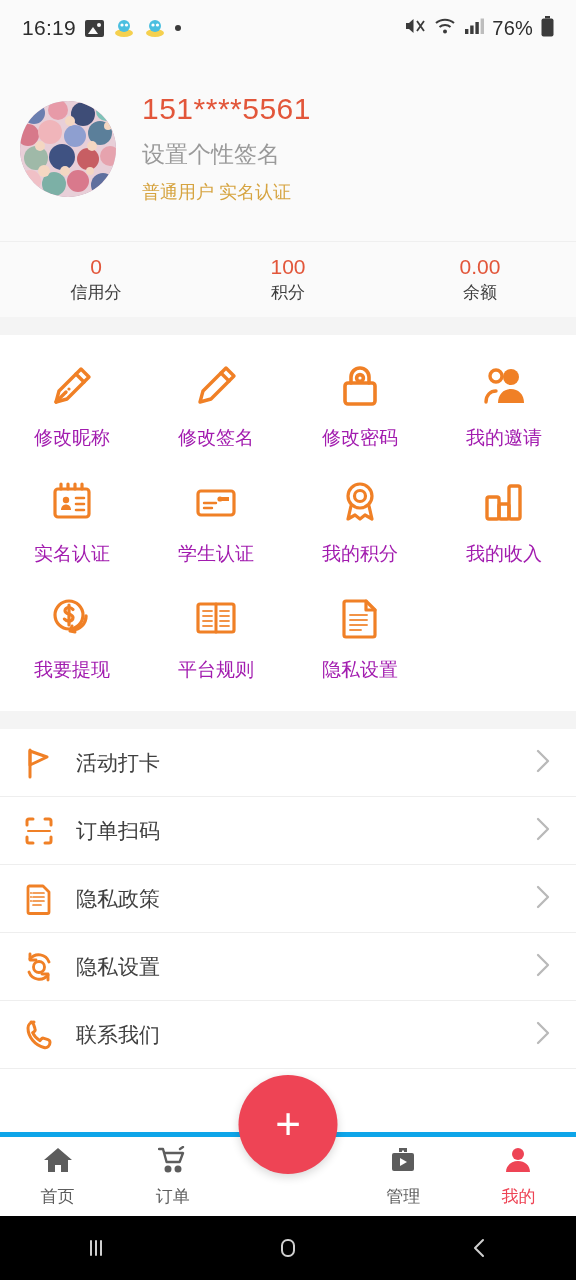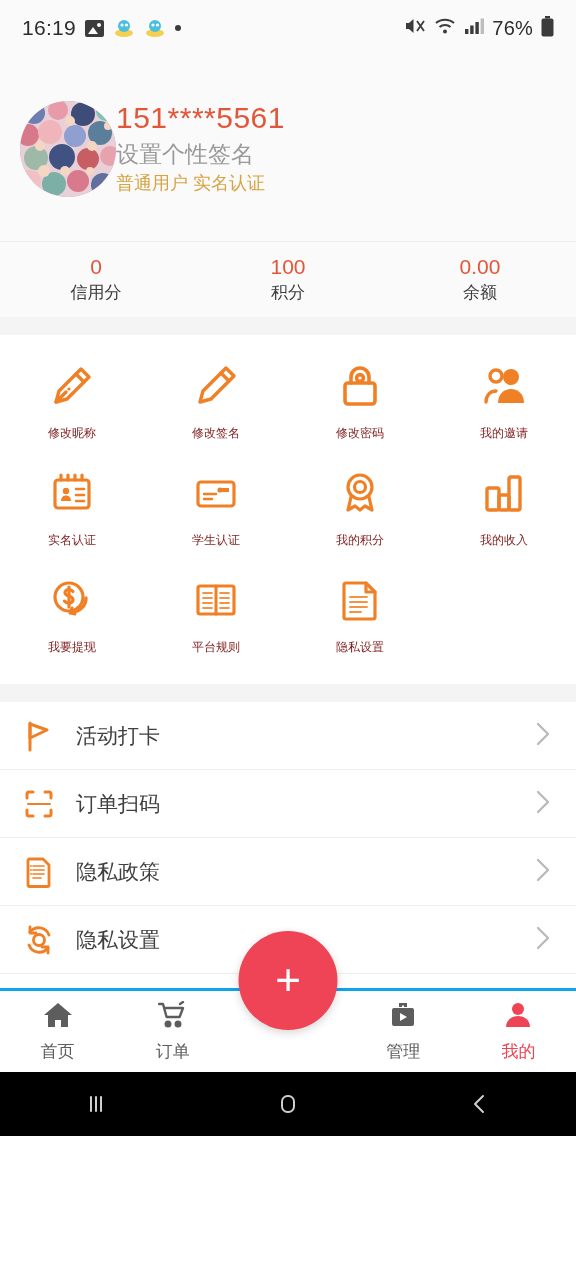--- a/index.html
+++ b/index.html
@@ -3,21 +3,21 @@
 <meta charset="utf-8">
 <style>
   * { margin:0; padding:0; box-sizing:border-box; }
   html,body { width:576px; height:1280px; }
   body {
     font-family:"Liberation Sans","DejaVu Sans",sans-serif;
     background:#ffffff;
     overflow:hidden;
     position:relative;
   }
-  .phone { width:576px; height:1136px; position:relative; background:#f5f5f5; display:flex; flex-direction:column; }
+  .phone { width:576px; height:1280px; position:relative; background:#f5f5f5; display:flex; flex-direction:column; }
 
   
   .statusbar {
     height:56px; flex:0 0 56px; background:#fafafa;
     display:flex; align-items:center; padding:0 22px;
     color:#2b2b2b;
   }
   .sb-left { display:flex; align-items:center; gap:9px; }
   .sb-time { font-size:21px; letter-spacing:.3px; color:#2d2d2d; }
   .sb-right { margin-left:auto; display:flex; align-items:center; gap:8px; }
@@ -35,21 +35,21 @@
 
   
   .profile {
     background:#fafafa; flex:0 0 185px; display:flex; align-items:center; padding:0 0 0 20px;
   }
   .avatar {
     width:96px;height:96px;border-radius:50%;flex:0 0 96px; overflow:hidden; position:relative;
     background:#c9a9bb;
   }
   .avatar svg{ display:block; }
-  .prof-text { display:flex; flex-direction:column; justify-content:center; gap:4px;}
+  .prof-text { margin-left:26px; display:flex; flex-direction:column; justify-content:center; gap:13px;}
   .prof-phone { font-size:30px; color:#e2563a; letter-spacing:.5px; line-height:1.15; }
   .prof-sign { font-size:23px; color:#9a9a9a; line-height:1.25; }
   .prof-tags { font-size:18px; color:#d6a441; line-height:1.3; }
 
   
   .stats {
     background:#fafafa; flex:0 0 76px; display:flex; align-items:center;
     border-top:1px solid #efefef;
   }
   .stat { flex:1; text-align:center; }
@@ -58,36 +58,36 @@
 
   .gap { background:#f4f4f4; flex:0 0 18px; }
 
   
   .grid {
     background:#ffffff; padding:26px 0 14px 0;
     display:grid; grid-template-columns:repeat(4,1fr); row-gap:12px;
   }
   .cell { display:flex; flex-direction:column; align-items:center; gap:14px; padding-bottom:14px;}
   .cell-icon { width:50px; height:50px; display:flex; align-items:center; justify-content:center;}
-  .cell-lab { font-size:12px; color:#7f1d1d; }
+  .cell-lab { font-size:19px; color:#a21caf; }
 
   
   .list { background:#ffffff; }
   .row {
     height:68px; display:flex; align-items:center; padding:0 22px 0 22px;
     border-bottom:1px solid #eeeeee; position:relative;
   }
   .row-icon { width:40px; flex:0 0 40px; display:flex; align-items:center; justify-content:flex-start;}
   .row-lab { font-size:21px; color:#404040; margin-left:14px; }
   .chev { margin-left:auto; }
 
   
   .tabbar {
     position:absolute; left:0; bottom:64px; width:576px; height:84px;
-    background:#ffffff; border-top:3px solid #0ea5e9;
+    background:#ffffff; border-top:5px solid #0ea5e9;
     display:flex; align-items:center; z-index:5;
   }
   .tab { flex:1; display:flex; flex-direction:column; align-items:center; justify-content:center; gap:7px; }
   .tab-lab { font-size:17px; color:#5d5d5d; }
   .tab.active .tab-lab { color:#ee4455; }
   .tab.spacer { visibility:hidden; }
   .fab {
     position:absolute; left:50%; transform:translateX(-50%);
     bottom:106px; width:99px;height:99px;border-radius:50%;
     background:#ee4455; z-index:6;

